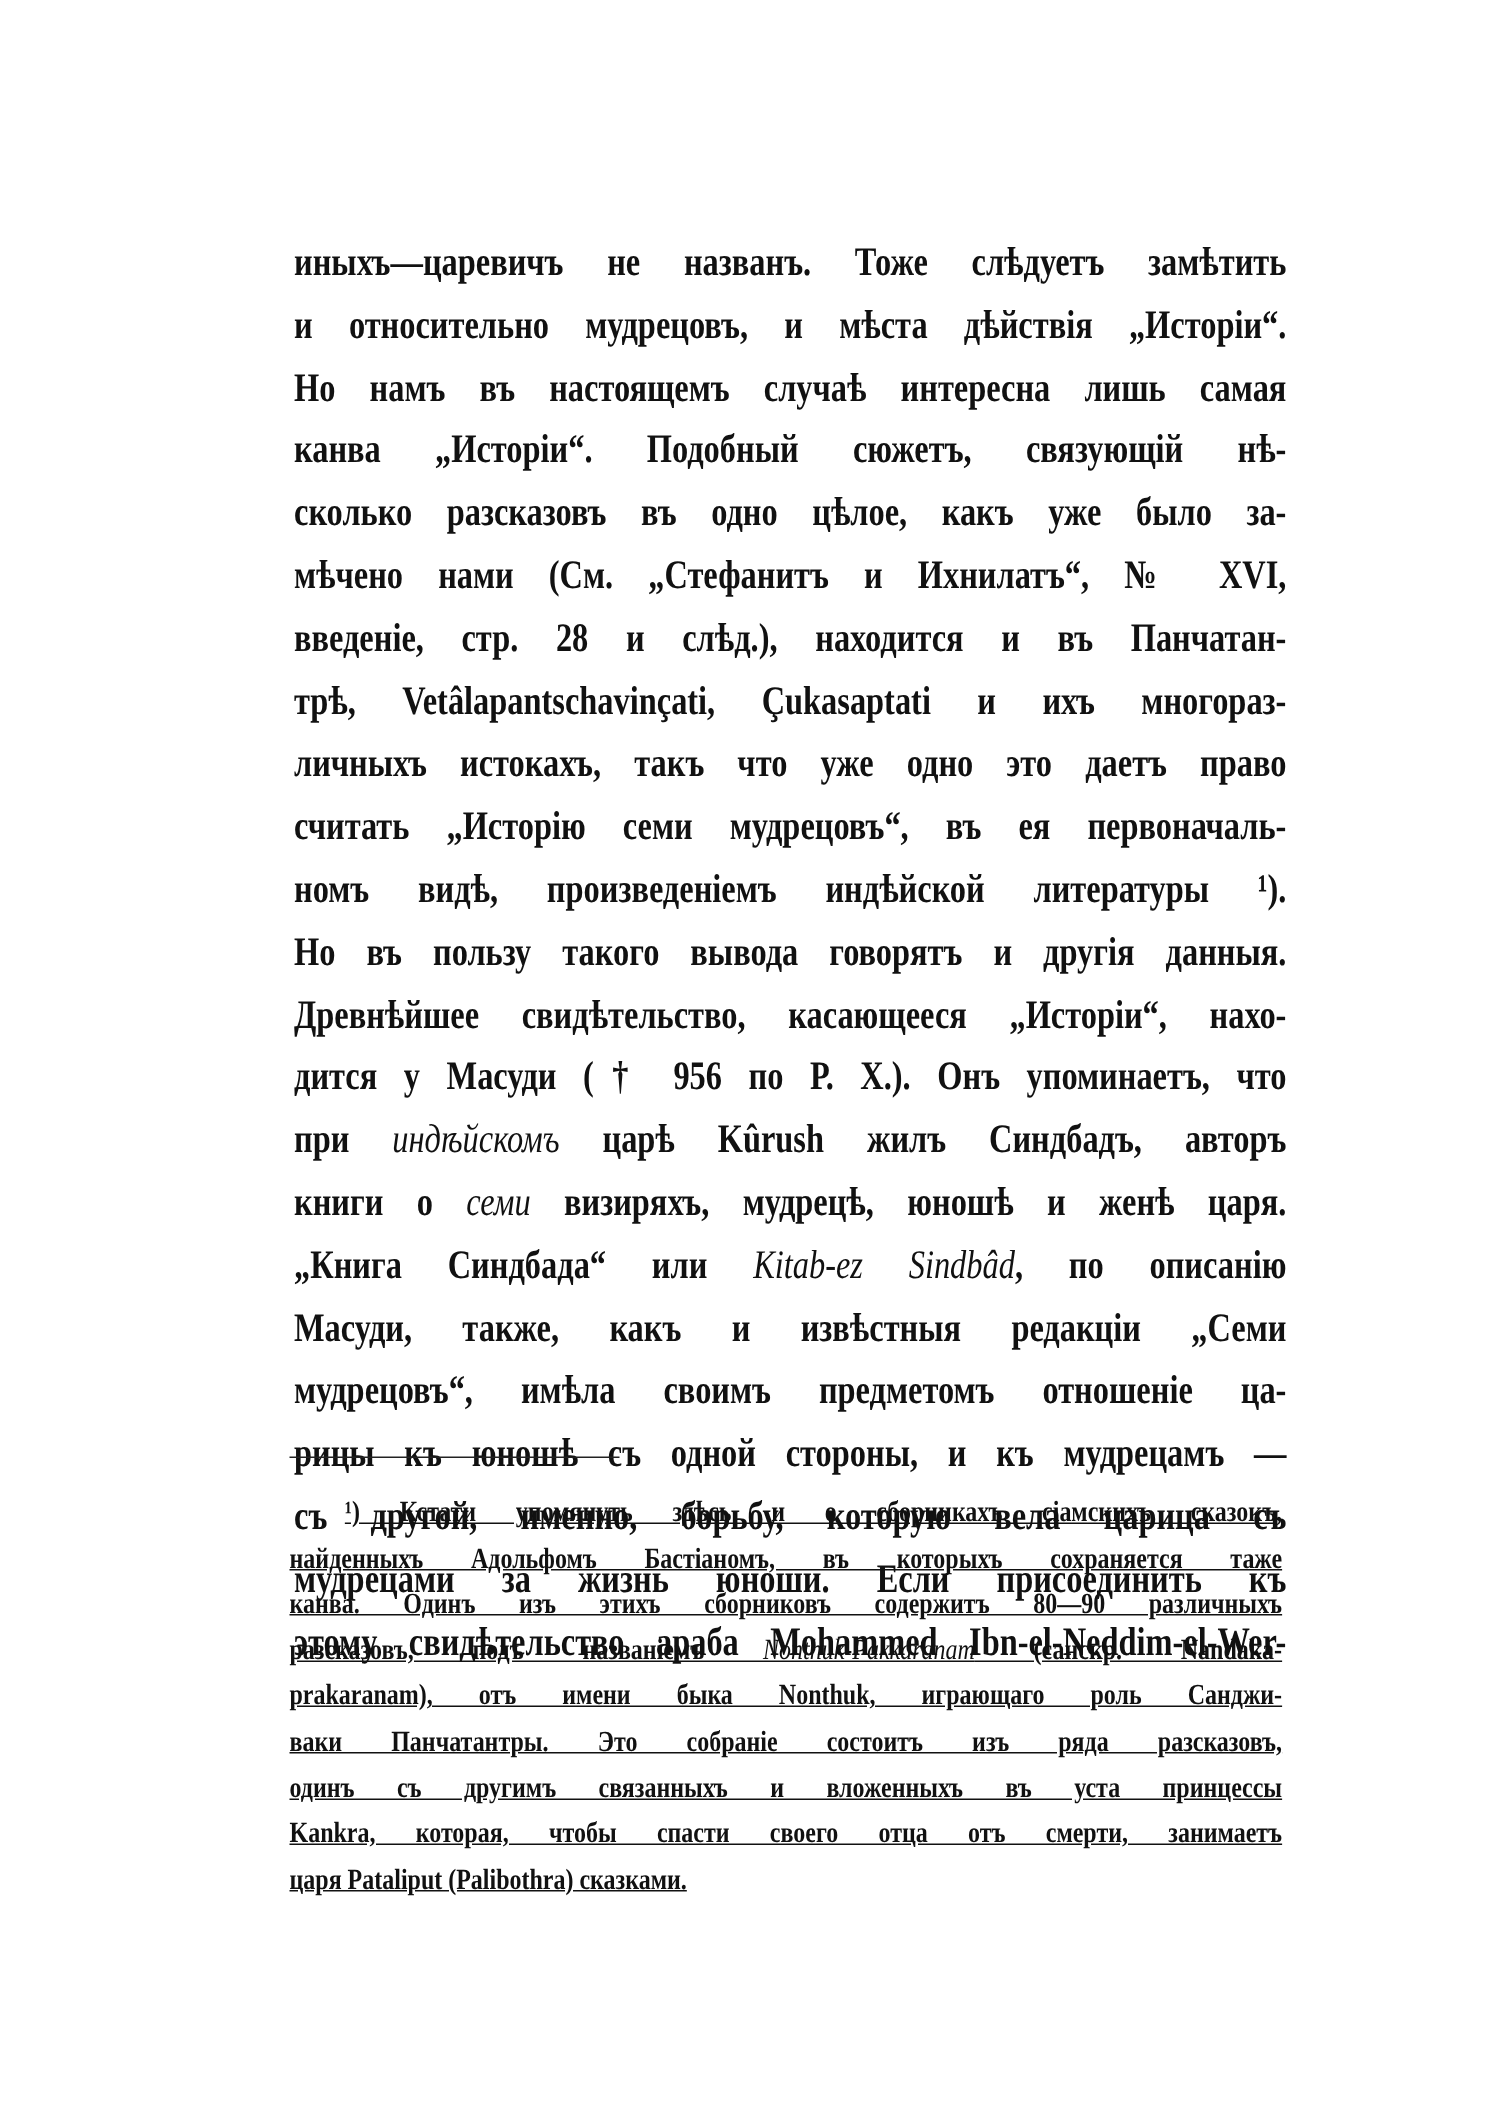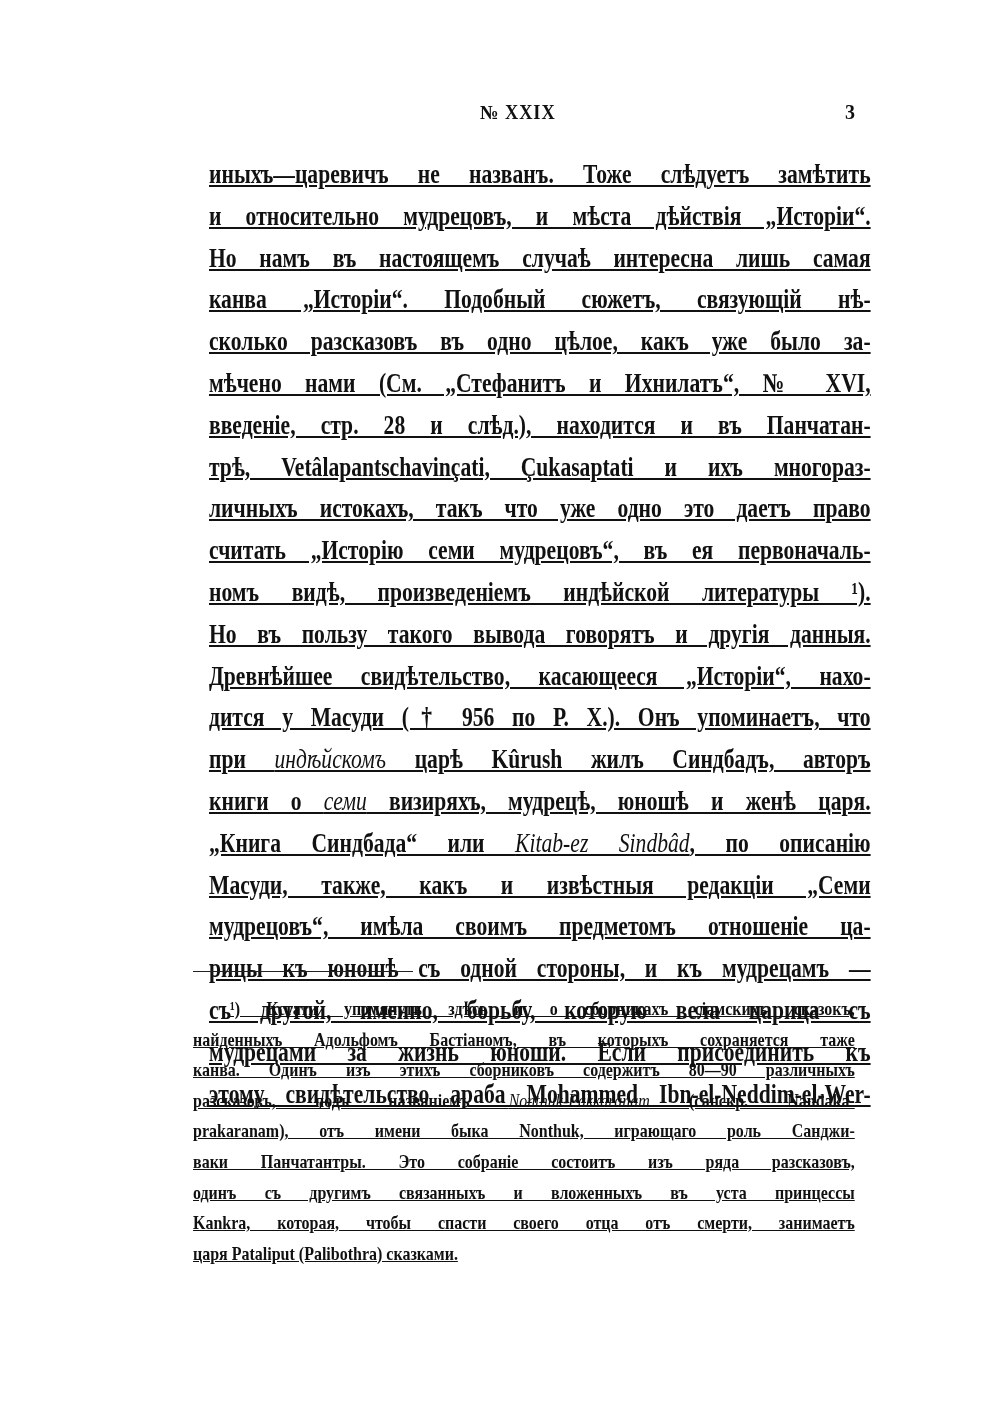--- a/index.html
+++ b/index.html
@@ -39,24 +39,23 @@
     }
     .page-number {
       position: absolute;
       right: 0;
       top: 0;
       font-size: 20px;
       font-weight: bold;
     }
     .body-text {
       position: absolute;
-      left: 209px;
+      left: 196px;
       top: 154px;
       width: 662px;
-      text-decoration: underline;
     }
     .line {
       display: block;
       height: 41.8px;
       line-height: 41.8px;
       font-size: 27px;
       font-weight: bold;
       white-space: nowrap;
       text-align: justify;
       text-align-last: justify;
@@ -105,24 +104,20 @@
     .ital {
       font-style: italic;
       font-weight: normal;
     }
   </style>
 </head>
 <body>
 
 <div class="page">
 
-  <div class="running-head">
-    <span class="running-title">№ XXIX</span>
-    <span class="page-number">3</span>
-  </div>
 
   <div class="body-text">
     <span class="line">иныхъ—царевичъ не названъ. Тоже слѣдуетъ замѣтить</span>
     <span class="line">и относительно мудрецовъ, и мѣста дѣйствія „Исторіи“.</span>
     <span class="line">Но намъ въ настоящемъ случаѣ интересна лишь самая</span>
     <span class="line">канва „Исторіи“. Подобный сюжетъ, связующій нѣ-</span>
     <span class="line">сколько разсказовъ въ одно цѣлое, какъ уже было за-</span>
     <span class="line">мѣчено нами (См. „Стефанитъ и Ихнилатъ“, № XVI,</span>
     <span class="line">введеніе, стр. 28 и слѣд.), находится и въ Панчатан-</span>
     <span class="line">трѣ, Vetâlapantschavinçati, Çukasaptati и ихъ многораз-</span>

